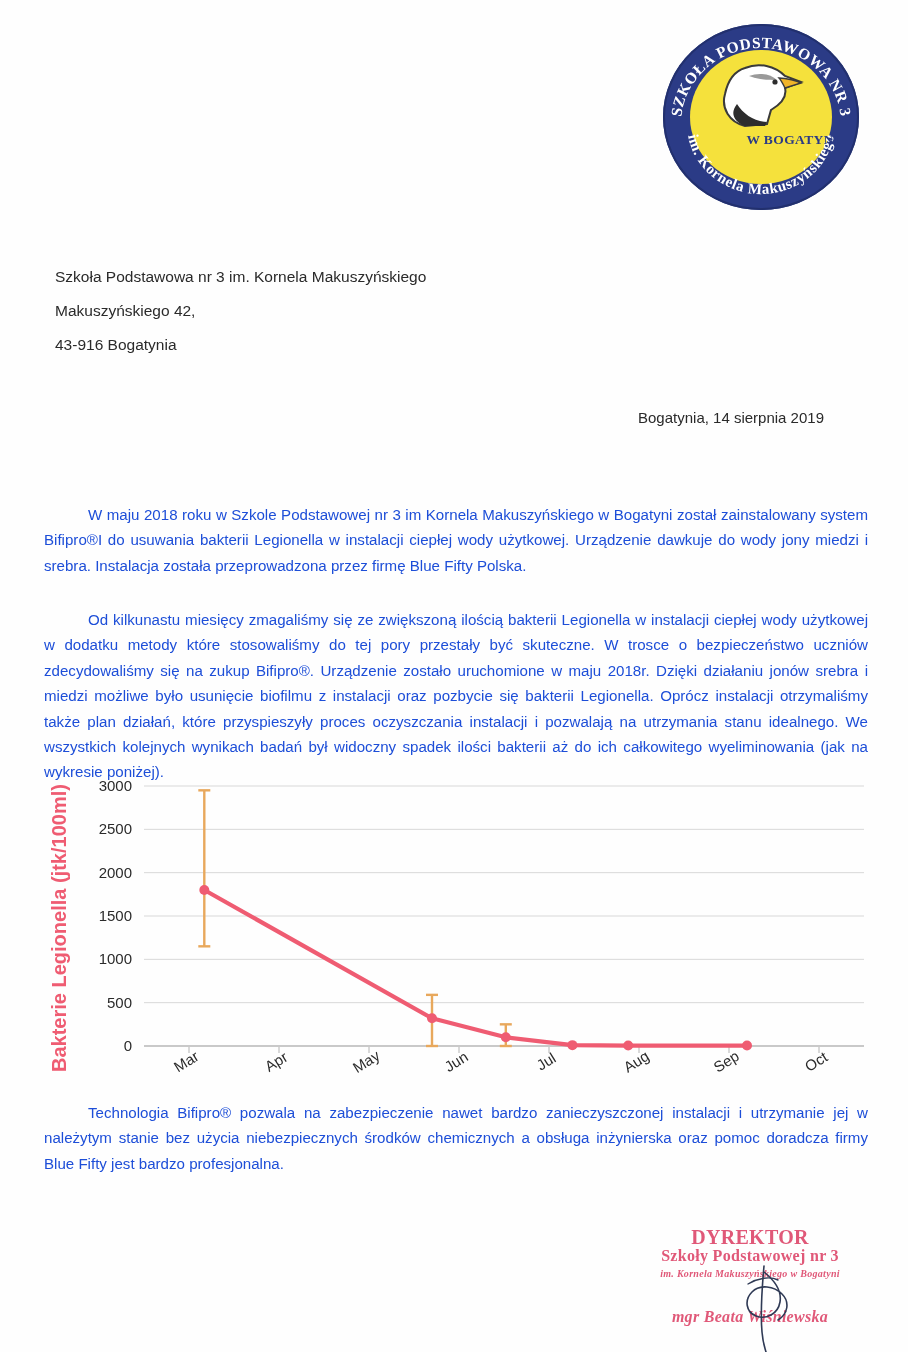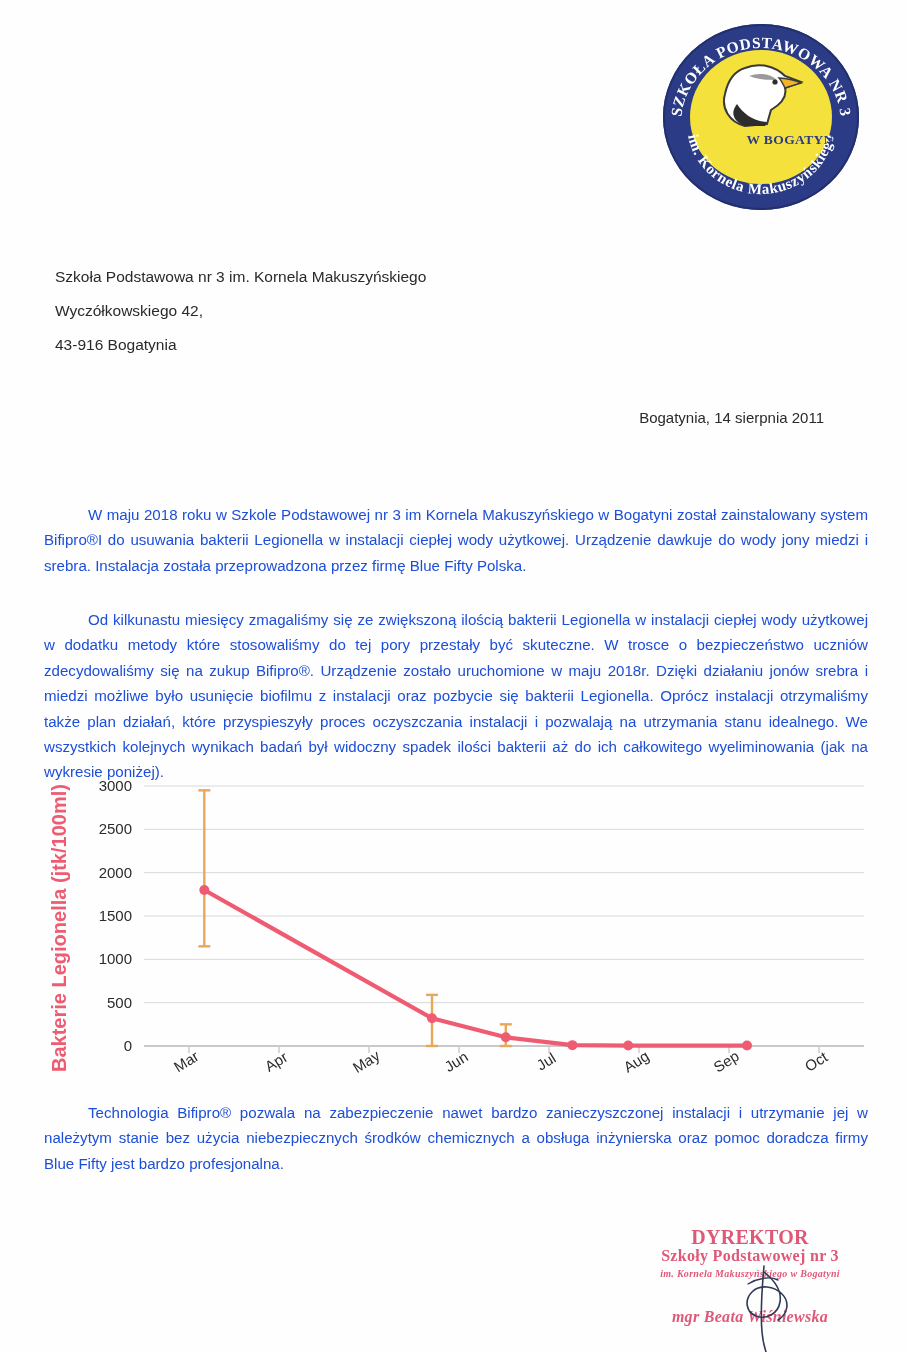--- a/index.html
+++ b/index.html
@@ -205,25 +205,25 @@
       <path d="M22 44 C28 54, 40 62, 52 62 L50 66 L30 66 C20 62, 14 54, 22 44 Z" fill="#2d2d2d"></path>
       <path d="M34 16 C44 12, 56 14, 62 20 C54 20, 44 20, 34 16 Z" fill="#9a9a9a"></path>
       <circle cx="60" cy="22" r="2.6" fill="#2d2d2d"></circle>
     </svg>
 
     <div class="seal-center-label">W BOGATYNI</div>
   </div>
 
   <div class="address-block">
     <div class="address-line">Szkoła Podstawowa nr 3 im. Kornela Makuszyńskiego</div>
-    <div class="address-line">Wyczółkowskiego 42,</div>
+    <div class="address-line">Makuszyńskiego 42,</div>
     <div class="address-line">43-916 Bogatynia</div>
   </div>
 
-  <div class="date-line">Bogatynia, 14 sierpnia 2011</div>
+  <div class="date-line">Bogatynia, 14 sierpnia 2019</div>
 
   <div class="body-text" id="para-1">
     <span class="indent"></span><span>W maju 2018 roku w Szkole Podstawowej nr 3 im Kornela Makuszyńskiego w Bogatyni został zainstalowany system Bifipro®I do usuwania bakterii Legionella w instalacji ciepłej wody użytkowej. Urządzenie dawkuje do wody jony miedzi i srebra. Instalacja została przeprowadzona przez firmę Blue Fifty Polska.</span>
   </div>
 
   <div class="body-text" id="para-2">
     <span class="indent"></span><span>Od kilkunastu miesięcy zmagaliśmy się ze zwiększoną ilością bakterii Legionella w instalacji ciepłej wody użytkowej w dodatku metody które stosowaliśmy do tej pory przestały być skuteczne. W trosce o bezpieczeństwo uczniów zdecydowaliśmy się na zukup Bifipro®. Urządzenie zostało uruchomione w maju 2018r. Dzięki działaniu jonów srebra i miedzi możliwe było usunięcie biofilmu z instalacji oraz pozbycie się bakterii Legionella. Oprócz instalacji otrzymaliśmy także plan działań, które przyspieszyły proces oczyszczania instalacji i pozwalają na utrzymania stanu idealnego. We wszystkich kolejnych wynikach badań był widoczny spadek ilości bakterii aż do ich całkowitego wyeliminowania (jak na wykresie poniżej).</span>
   </div>
 
   <div class="chart">

